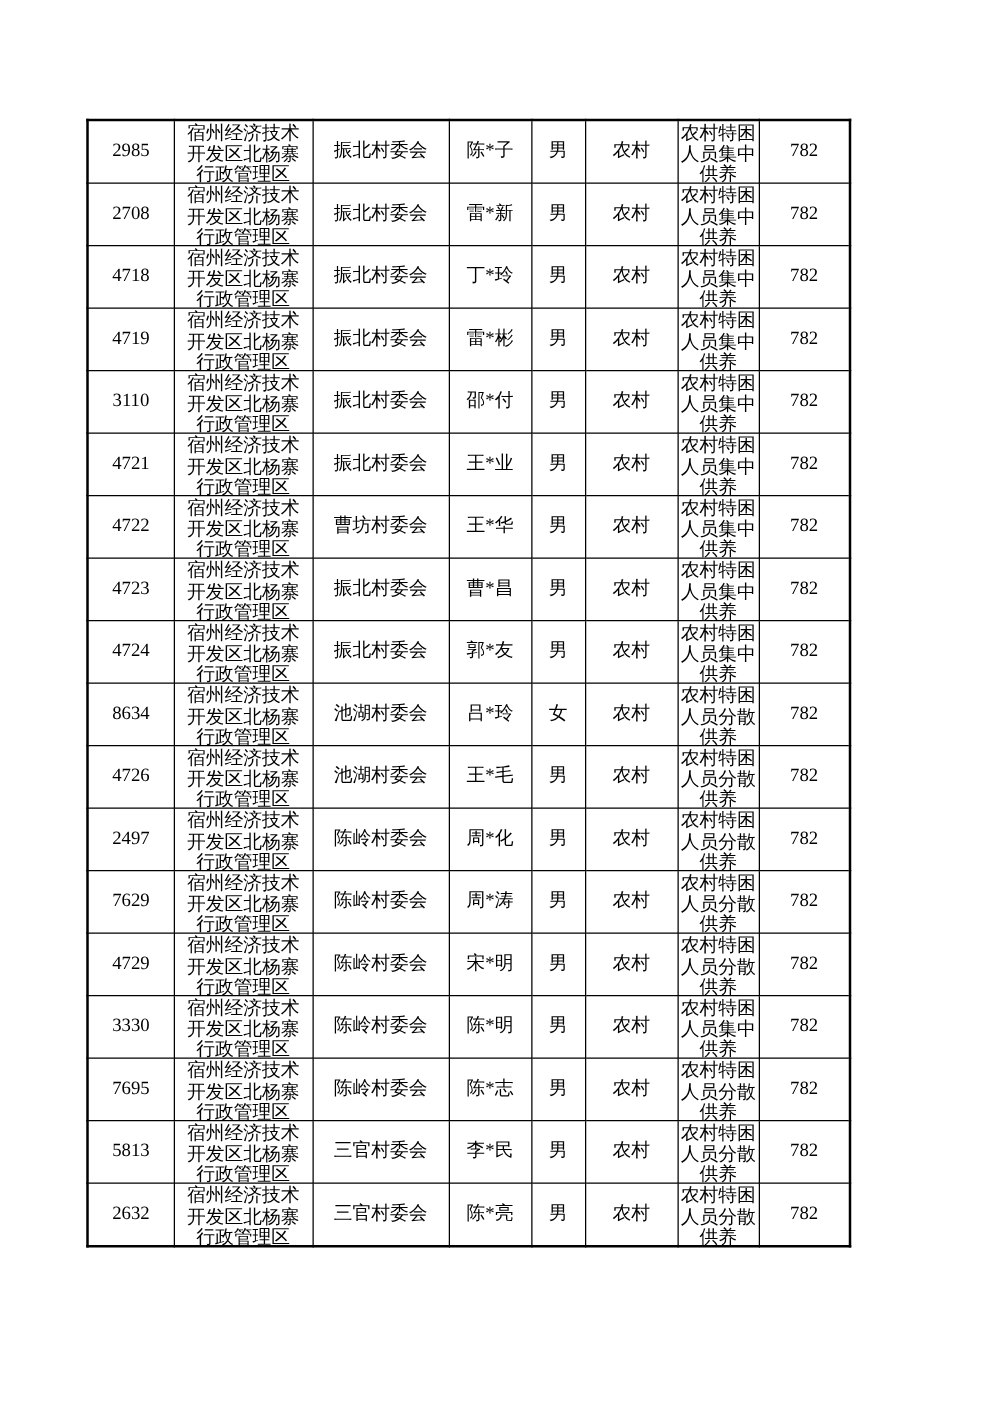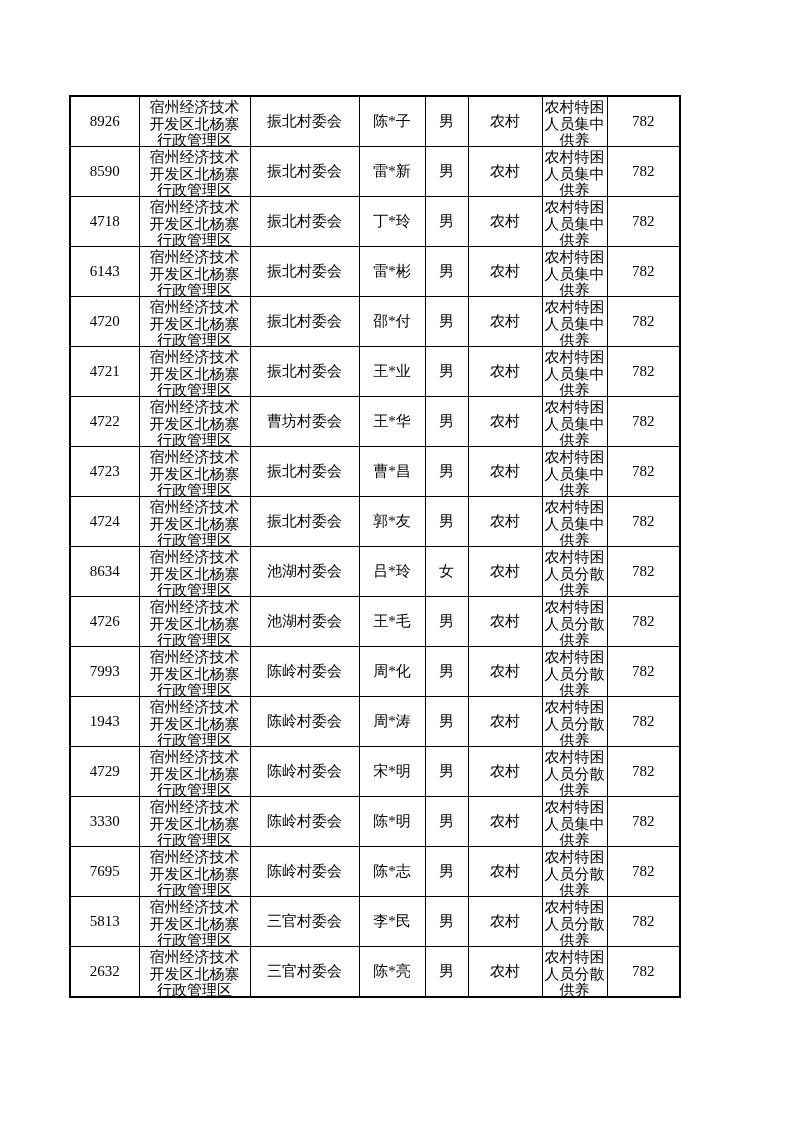--- a/index.html
+++ b/index.html
@@ -61,39 +61,39 @@
       <col style="width:111px">
       <col style="width:109px">
       <col style="width:66px">
       <col style="width:43px">
       <col style="width:74px">
       <col style="width:65px">
       <col style="width:73px">
     </colgroup>
     <tbody>
         <tr>
-          <td>8926</td>
+          <td>2985</td>
           <td class="top">
             <div class="clip">宿州经济技术
 开发区北杨寨
 行政管理区</div>
           </td>
           <td>振北村委会</td>
           <td>陈*子</td>
           <td>男</td>
           <td>农村</td>
           <td class="top">
             <div class="clip">农村特困
 人员集中
 供养</div>
           </td>
           <td>782</td>
         </tr>
         <tr>
-          <td>8590</td>
+          <td>2708</td>
           <td class="top">
             <div class="clip">宿州经济技术
 开发区北杨寨
 行政管理区</div>
           </td>
           <td>振北村委会</td>
           <td>雷*新</td>
           <td>男</td>
           <td>农村</td>
           <td class="top">
@@ -115,39 +115,39 @@
           <td>男</td>
           <td>农村</td>
           <td class="top">
             <div class="clip">农村特困
 人员集中
 供养</div>
           </td>
           <td>782</td>
         </tr>
         <tr>
-          <td>6143</td>
+          <td>4719</td>
           <td class="top">
             <div class="clip">宿州经济技术
 开发区北杨寨
 行政管理区</div>
           </td>
           <td>振北村委会</td>
           <td>雷*彬</td>
           <td>男</td>
           <td>农村</td>
           <td class="top">
             <div class="clip">农村特困
 人员集中
 供养</div>
           </td>
           <td>782</td>
         </tr>
         <tr>
-          <td>4720</td>
+          <td>3110</td>
           <td class="top">
             <div class="clip">宿州经济技术
 开发区北杨寨
 行政管理区</div>
           </td>
           <td>振北村委会</td>
           <td>邵*付</td>
           <td>男</td>
           <td>农村</td>
           <td class="top">
@@ -259,39 +259,39 @@
           <td>男</td>
           <td>农村</td>
           <td class="top">
             <div class="clip">农村特困
 人员分散
 供养</div>
           </td>
           <td>782</td>
         </tr>
         <tr>
-          <td>7993</td>
+          <td>2497</td>
           <td class="top">
             <div class="clip">宿州经济技术
 开发区北杨寨
 行政管理区</div>
           </td>
           <td>陈岭村委会</td>
           <td>周*化</td>
           <td>男</td>
           <td>农村</td>
           <td class="top">
             <div class="clip">农村特困
 人员分散
 供养</div>
           </td>
           <td>782</td>
         </tr>
         <tr>
-          <td>1943</td>
+          <td>7629</td>
           <td class="top">
             <div class="clip">宿州经济技术
 开发区北杨寨
 行政管理区</div>
           </td>
           <td>陈岭村委会</td>
           <td>周*涛</td>
           <td>男</td>
           <td>农村</td>
           <td class="top">

